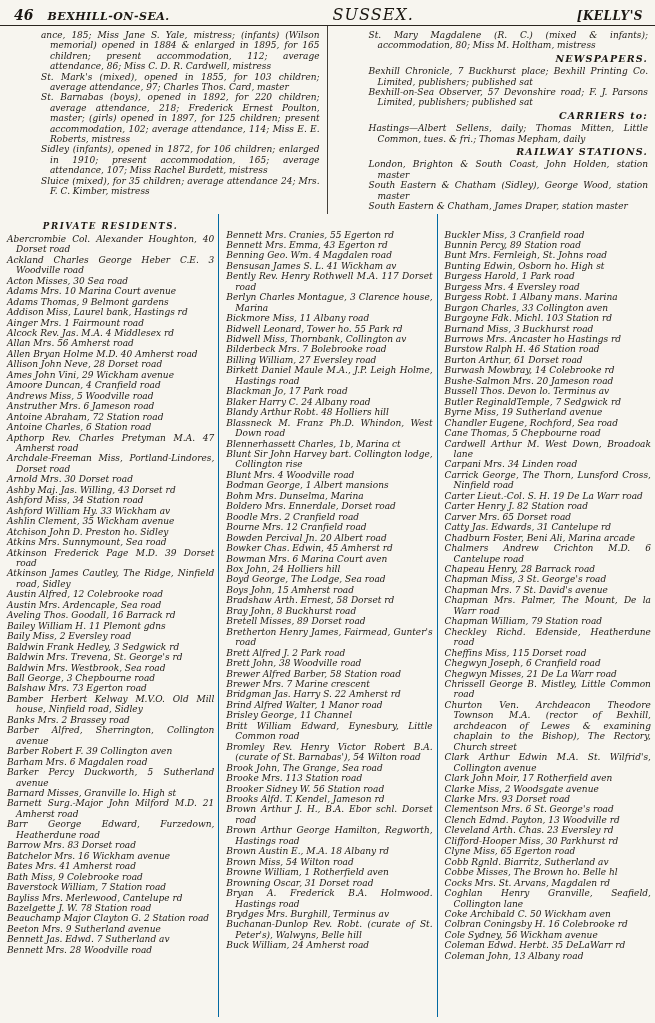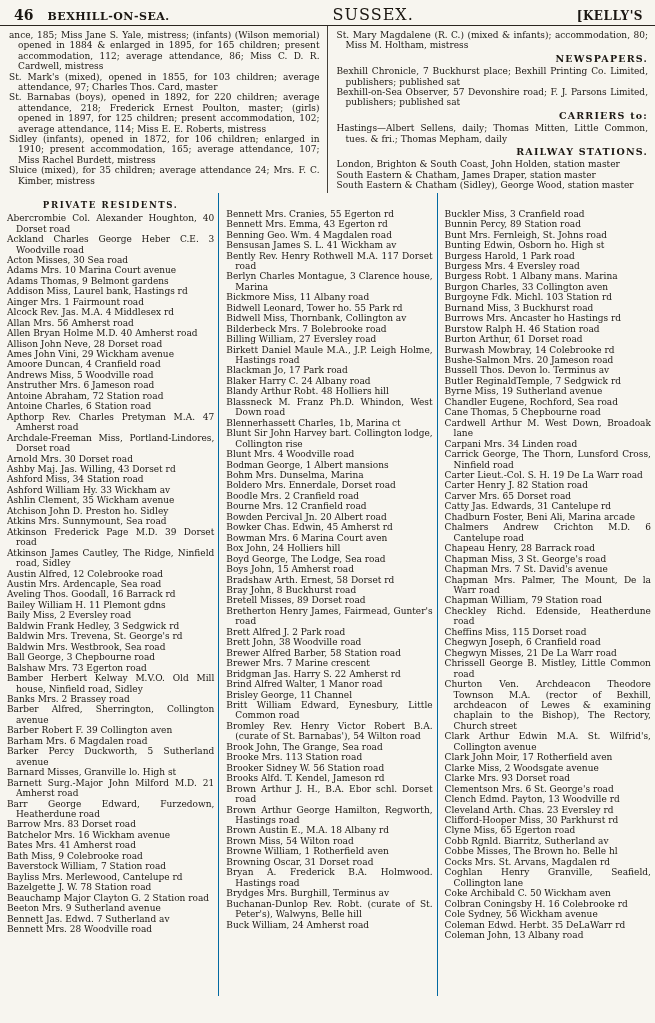--- a/index.html
+++ b/index.html
@@ -4,40 +4,41 @@
 <style>
   html,body { margin:0; padding:0; }
   body {
     width:655px; height:1023px;
     background:#f7f5ef;
     color:#1b1712;
     font-family:"DejaVu Serif","Liberation Serif",serif;
     overflow:hidden;
     -webkit-font-smoothing:antialiased;
   }
-  .page { width:655px; height:1023px; box-sizing:border-box; }
+  .page { width:655px; height:1023px; box-sizing:border-box;font-style:italic; }
 
   
   .header {
     display:flex; align-items:baseline;
     padding:5px 12px 1px 14px;
     border-bottom:1.5px solid #2b2620;
   }
   .pagenum { font-weight:bold; font-size:14px; margin-right:14px; }
   .header-left { font-weight:bold; font-size:11px; letter-spacing:0.5px; }
   .header-center { flex:1; text-align:center; font-size:16px; letter-spacing:1px; }
   .header-right { font-size:12px; font-weight:bold; letter-spacing:0.5px; }
 
   
   .top-section { display:flex; align-items:stretch; }
   .top-col {
     box-sizing:border-box; width:327.5px;
     padding:4px 7px 2px 9px;
     font-size:9px; line-height:10.4px;
     text-align:justify;
+    margin-left:32px;
   }
   .top-col.left { border-right:1px solid #45403a; }
   .para { padding-left:9px; text-indent:-9px; }
   .center-head {
     text-align:right; font-weight:bold;
     font-size:9.5px; letter-spacing:1.2px;
     margin:3px 0 2px; padding:0; text-indent:0;
   }
 
   
@@ -89,22 +90,22 @@
         </div>
 
       <div class="center-head">CARRIERS to:</div>
       <div>
           <div class="para">Hastings—Albert Sellens, daily; Thomas Mitten, Little Common, tues. &amp; fri.; Thomas Mepham, daily</div>
         </div>
 
       <div class="center-head">RAILWAY STATIONS.</div>
       <div>
           <div class="para">London, Brighton &amp; South Coast, John Holden, station master</div>
+          <div class="para">South Eastern &amp; Chatham (Sidley), George Wood, station master</div>
           <div class="para">South Eastern &amp; Chatham, James Draper, station master</div>
-          <div class="para">South Eastern &amp; Chatham (Sidley), George Wood, station master</div>
         </div>
     </div>
   </div>
 
   <div class="residents">
     <div class="res-col c1">
       <div class="pr-heading">PRIVATE RESIDENTS.</div>
       <div>
           <div class="entry">Abercrombie Col. Alexander Houghton, 40 Dorset road</div>
           <div class="entry">Ackland Charles George Heber C.E. 3 Woodville road</div>

